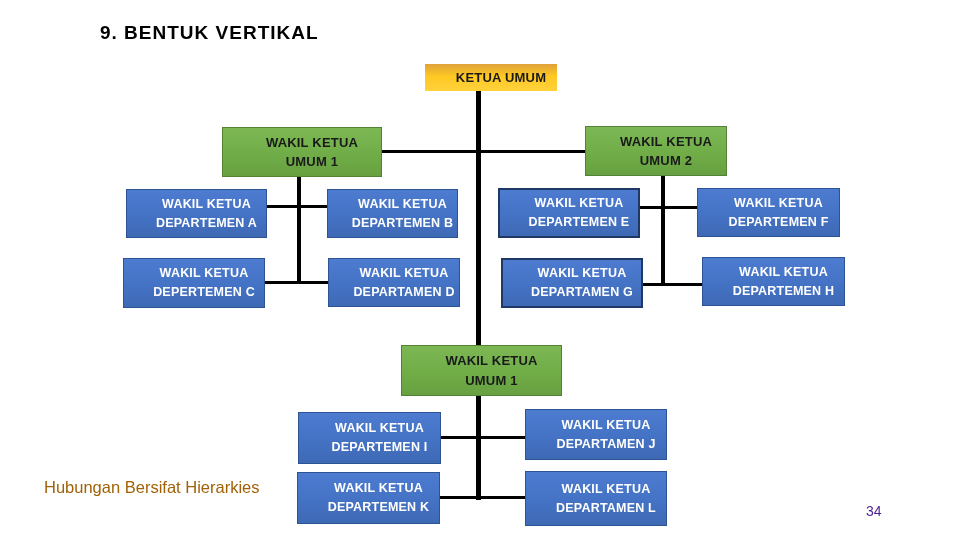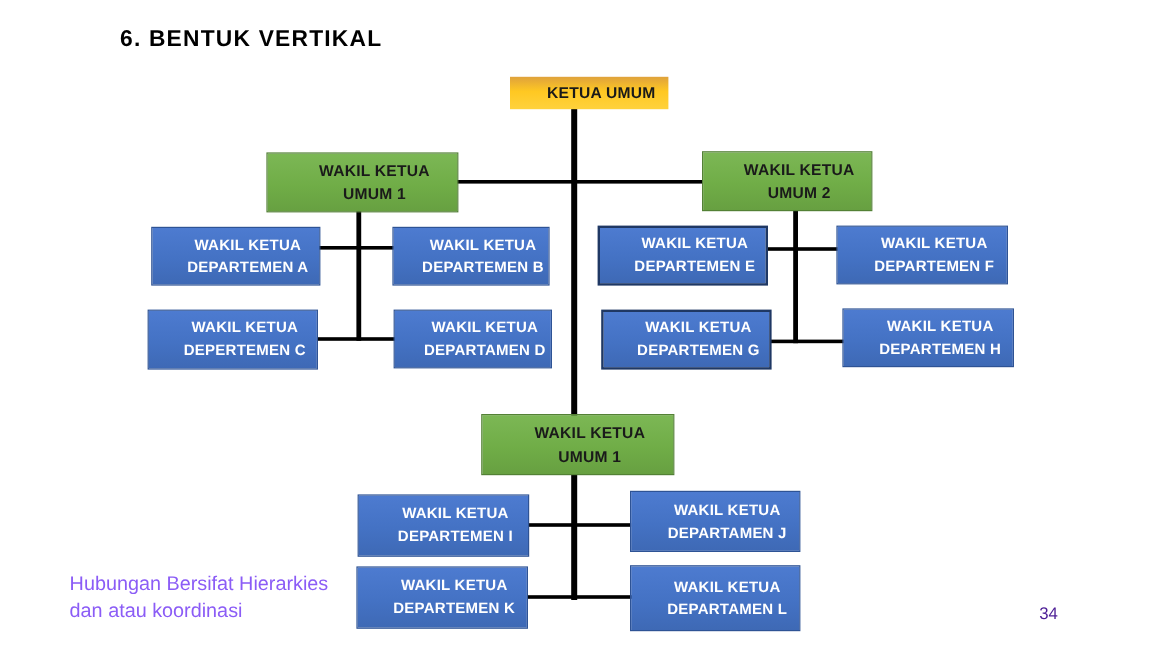--- a/index.html
+++ b/index.html
@@ -55,40 +55,40 @@
     border: 1px solid var(--blue-border, #2E5395);
     color: #ffffff;
     font-size: 12.5px;
   }
   .box-blue.strong {
     border: 2px solid var(--blue-border-strong, #1F3864);
   }
   .bl { display: block; padding-left: 20px; }
   .note {
     position: absolute;
-    left: 38px;
+    left: 24px;
     top: 477px;
     font-size: 16.5px;
     line-height: 1.32;
-    color: #8b5cf6;
+    color: #a16207;
   }
   .page-number {
     position: absolute;
     left: 866px;
     top: 503px;
     font-size: 14px;
     color: #4c1d95;
   }
 </style>
 </head>
 <body>
 
 <div class="slide">
 
-  <div class="slide-title">6. BENTUK VERTIKAL</div>
+  <div class="slide-title">9. BENTUK VERTIKAL</div>
 
   <div class="line" style="left:476px; top:90px; width:5px; height:410px;"></div>
   <div class="line" style="left:381px; top:150px; width:205px; height:3px;"></div>
   <div class="line" style="left:297px; top:176px; width:4px; height:108px;"></div>
   <div class="line" style="left:661px; top:175px; width:4px; height:111px;"></div>
   <div class="line" style="left:266px; top:205px; width:62px; height:3px;"></div>
   <div class="line" style="left:264px; top:281px; width:65px; height:3px;"></div>
   <div class="line" style="left:639px; top:206px; width:59px; height:3px;"></div>
   <div class="line" style="left:642px; top:283px; width:61px; height:3px;"></div>
   <div class="line" style="left:440px; top:436px; width:86px; height:3px;"></div>
@@ -131,21 +131,21 @@
   <div class="box box-blue" style="left:123px; top:258px; width:142px; height:50px;">
     <span class="bl">WAKIL KETUA</span>
     <span class="bl">DEPERTEMEN C</span>
   </div>
   <div class="box box-blue" style="left:328px; top:258px; width:132px; height:49px;">
     <span class="bl">WAKIL KETUA</span>
     <span class="bl">DEPARTAMEN D</span>
   </div>
   <div class="box box-blue strong" style="left:501px; top:258px; width:142px; height:50px;">
     <span class="bl">WAKIL KETUA</span>
-    <span class="bl">DEPARTEMEN G</span>
+    <span class="bl">DEPARTAMEN G</span>
   </div>
   <div class="box box-blue" style="left:702px; top:257px; width:143px; height:49px;">
     <span class="bl">WAKIL KETUA</span>
     <span class="bl">DEPARTEMEN H</span>
   </div>
 
   <div class="box box-blue" style="left:298px; top:412px; width:143px; height:52px;">
     <span class="bl">WAKIL KETUA</span>
     <span class="bl">DEPARTEMEN I</span>
   </div>
@@ -157,18 +157,17 @@
     <span class="bl">WAKIL KETUA</span>
     <span class="bl">DEPARTEMEN K</span>
   </div>
   <div class="box box-blue" style="left:525px; top:471px; width:142px; height:55px;">
     <span class="bl">WAKIL KETUA</span>
     <span class="bl">DEPARTAMEN L</span>
   </div>
 
   <div class="note">
     <span class="bl">Hubungan Bersifat Hierarkies</span>
-    <span class="bl">dan atau koordinasi</span>
   </div>
 
   <div class="page-number">34</div>
 
 </div>
 
 </body></html>

